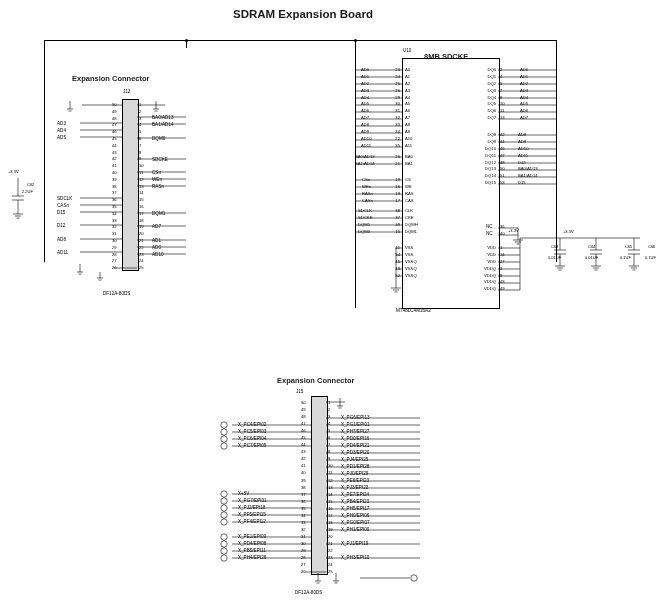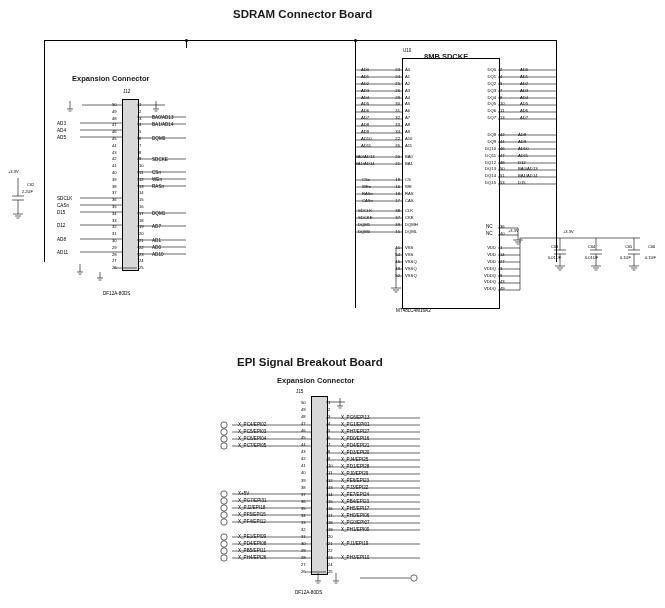--- a/index.html
+++ b/index.html
@@ -18,22 +18,21 @@
   .chip{position:absolute;border:1px solid #000;background:#ffffff;}
   .dot{position:absolute;width:3px;height:3px;border-radius:50%;background:#000;}
   svg{position:absolute;overflow:visible;}
   .pinrow{position:absolute;font-size:4.2px;}
 </style>
 </head>
 <body>
 
 <div class="root">
 
-  <div class="t title" style="left:233px;top:9px;">SDRAM Connector Board</div>
-  <div class="t title" style="left:237px;top:357px;">EPI Signal Breakout Board</div>
+  <div class="t title" style="left:233px;top:9px;">SDRAM Expansion Board</div>
   <div class="t subtitle" style="left:72px;top:75px;">Expansion Connector</div>
   <div class="t subtitle" style="left:277px;top:377px;">Expansion Connector</div>
   <div class="t subtitle" style="left:424px;top:53px;">8MB SDCKE</div>
 
   <div class="ln h" style="left:44px;top:40px;width:512px;"></div>
   <div class="ln v" style="left:44px;top:40px;height:222px;"></div>
   <div class="ln v" style="left:186px;top:40px;height:8px;"></div>
   <div class="ln v" style="left:355px;top:40px;height:268px;"></div>
   <div class="ln v" style="left:556px;top:40px;height:222px;"></div>
   <div class="dot" style="left:185px;top:39px;"></div>

